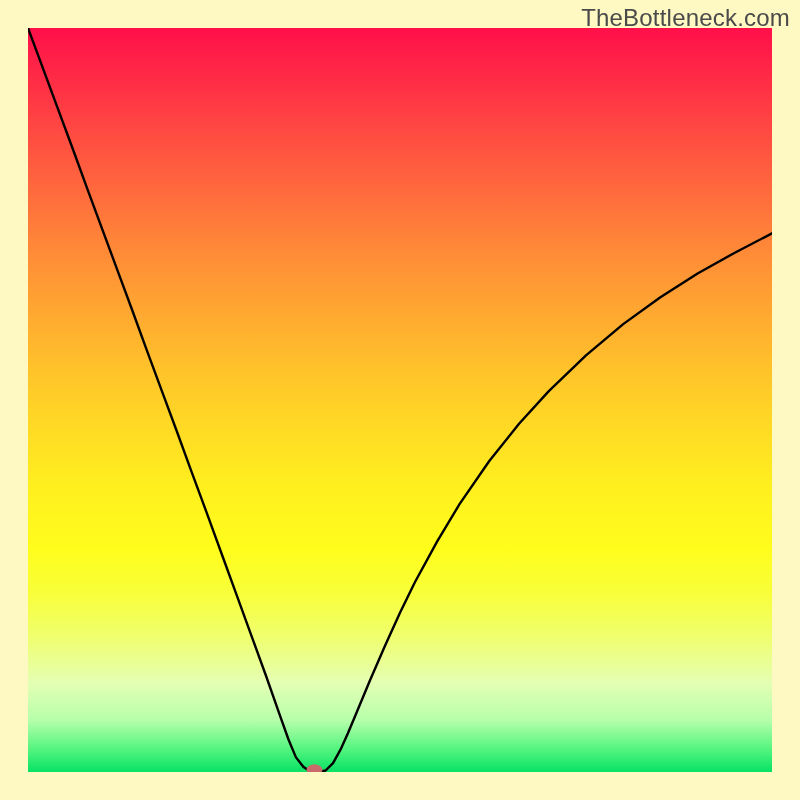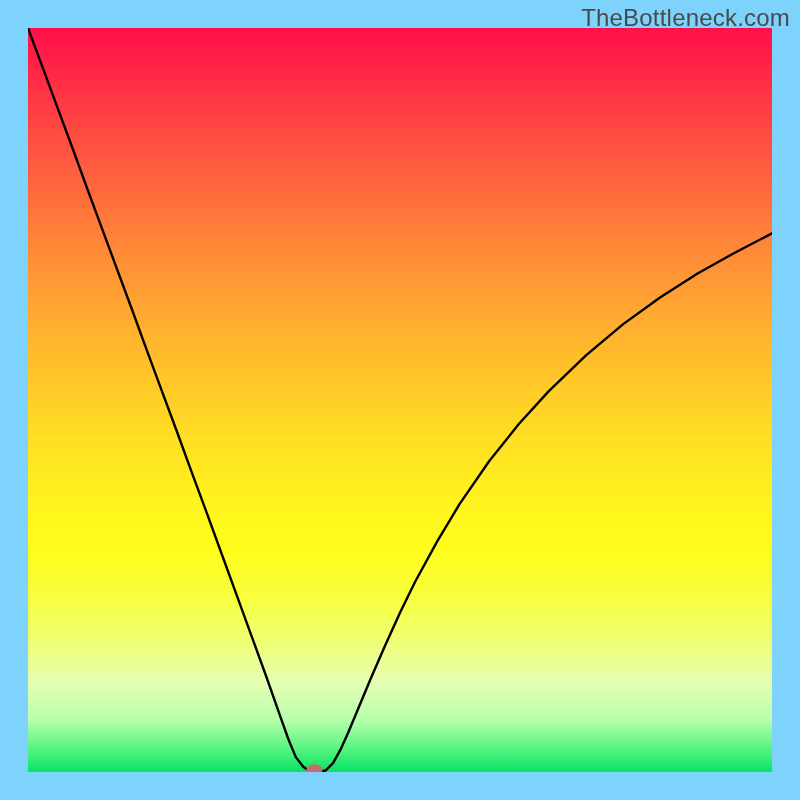--- a/index.html
+++ b/index.html
@@ -8,21 +8,21 @@
     width: 800px;
     height: 800px;
     background: #000;
     overflow: hidden;
     font-family: Arial, Helvetica, sans-serif;
   }
   .frame {
     position: relative;
     width: 800px;
     height: 800px;
-    background: #7dd3fc;
+    background: #fef9c3;
   }
   .plot {
     position: absolute;
     left: 28px;
     top: 28px;
     width: 744px;
     height: 744px;
     
     background: linear-gradient(
       to bottom,

